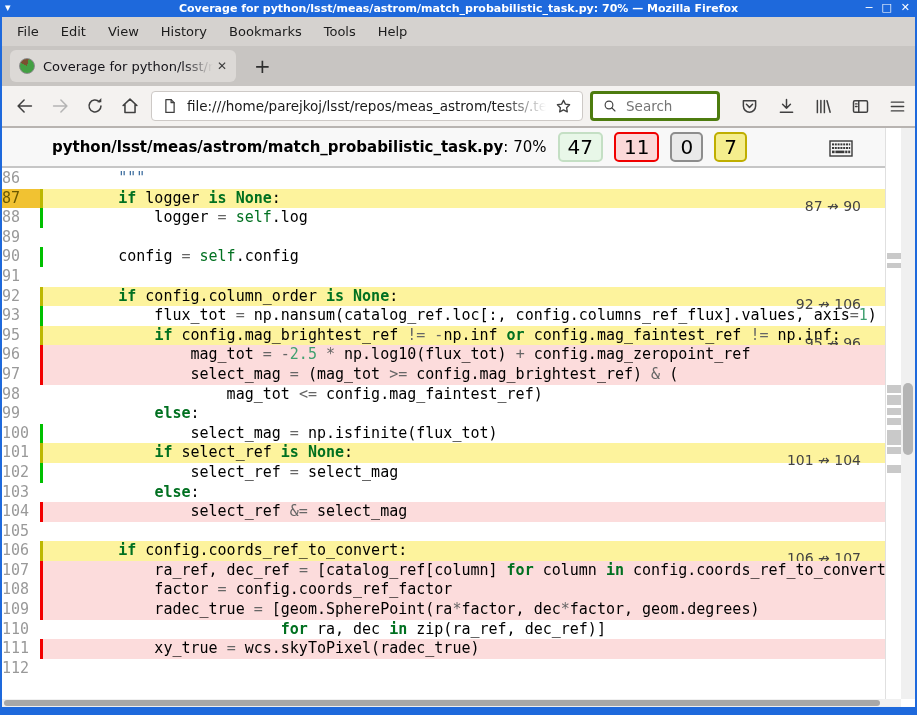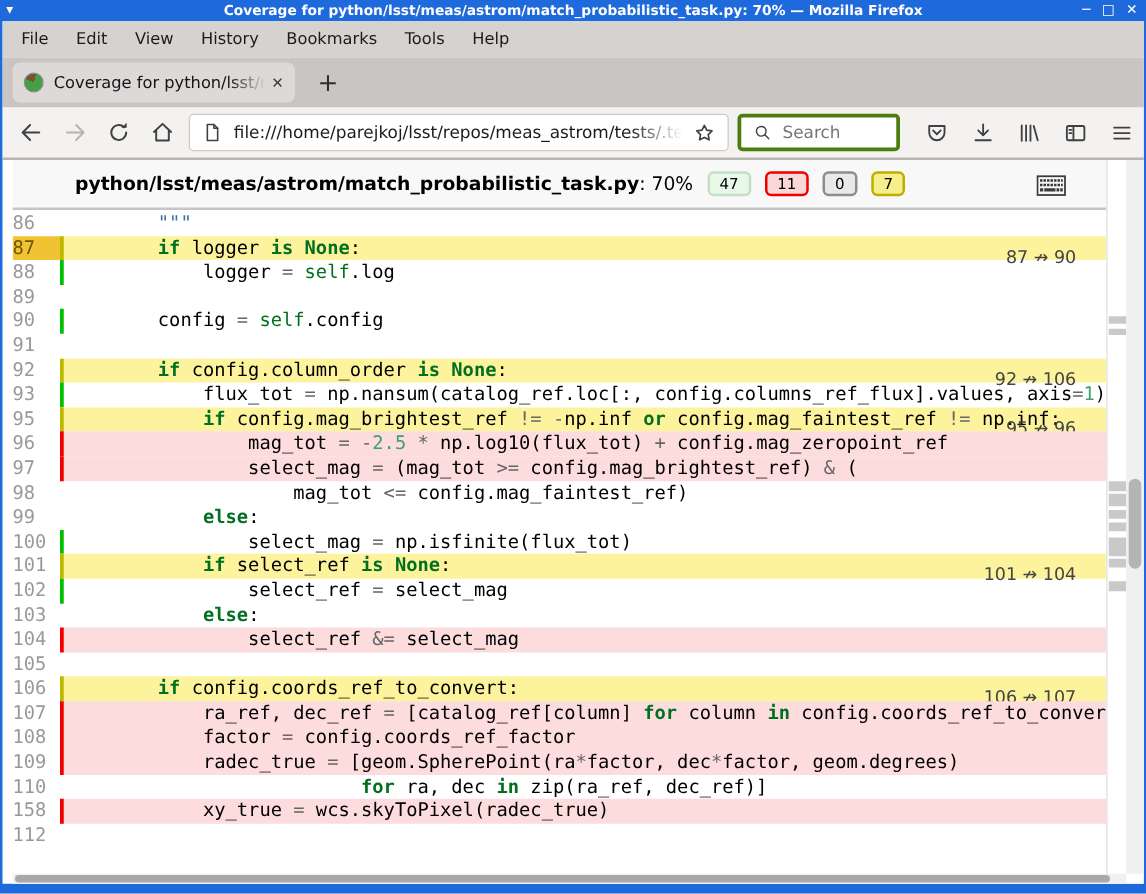--- a/index.html
+++ b/index.html
@@ -27,24 +27,24 @@
   .stroke{fill:none;stroke:#404040;stroke-width:1.7;stroke-linecap:round;stroke-linejoin:round;}
   .stroke.dis{stroke:#b4b4b4;}
   .urlbar{flex:none;width:432px;height:30px;background:#fff;border:1px solid #cdc9c6;border-radius:4px;display:flex;align-items:center;padding:0 9px;gap:8px;box-sizing:border-box;}
   .url-text{flex:1;font-size:13.5px;color:#1b1b1b;white-space:nowrap;overflow:hidden;-webkit-mask-image:linear-gradient(90deg,#000 88%,transparent);mask-image:linear-gradient(90deg,#000 88%,transparent);}
   .searchbox{flex:none;width:130px;height:30px;background:#fff;border:3px solid #4d7c0f;border-radius:4px;display:flex;align-items:center;padding:0 9px;gap:8px;box-sizing:border-box;}
   .search-ph{font-size:13.5px;color:#757575;}
   .toolicons{display:flex;align-items:center;gap:16px;margin-left:12px;}
 
   .chromediv{height:2px;background:#b8b4b1;flex:none;}
 
-  .page{flex:1;position:relative;background:#fff;overflow:hidden;margin-left:8px;}
+  .page{flex:1;position:relative;background:#fff;overflow:hidden;}
   .cov-header{height:40px;background:#f8f8f8;border-bottom:2px solid #c6c6c6;display:flex;align-items:center;padding-left:50px;font-size:15px;box-sizing:border-box;color:#000;}
   .fpath{font-weight:bold;}
-  .cbtn{margin-left:11px;font-family:"DejaVu Sans",sans-serif;font-size:12px;padding:1px 8px;border-radius:5px;border:2px solid;color:#000;}
+  .cbtn{margin-left:11px;font-family:"DejaVu Sans",sans-serif;font-size:20px;padding:1px 8px;border-radius:5px;border:2px solid;color:#000;}
   .cbtn.run{background:#e8f7e8;border-color:#c4dfc4;}
   .cbtn.mis{background:#fbd8d8;border-color:#f00000;}
   .cbtn.exc{background:#e9e9e9;border-color:#8d8d8d;}
   .cbtn.par{background:#f5ee8d;border-color:#bfae00;}
   .kbd-btn{position:absolute;right:62px;top:12px;}
 
   .source{position:absolute;top:40px;left:0;right:14px;bottom:8px;overflow:hidden;font-family:"DejaVu Sans Mono",monospace;font-size:15px;padding-top:1px;}
   .line{height:19.6px;display:flex;position:relative;align-items:stretch;line-height:19.6px;}
   .num{width:33px;padding-right:5px;color:#999;flex:none;}
   .num.hl{background:#f1c232;color:#6b5900;}
@@ -307,21 +307,21 @@
           </div>
           <div class="line mis">
             <span class="num">109</span>
             <span class="code"><span class="tk-n">            radec_true </span><span class="tk-o">=</span><span class="tk-n"> [geom.SpherePoint(ra</span><span class="tk-o">*</span><span class="tk-n">factor, dec</span><span class="tk-o">*</span><span class="tk-n">factor, geom.degrees)</span></span>
           </div>
           <div class="line ">
             <span class="num">110</span>
             <span class="code"><span class="tk-n">                          </span><span class="tk-k">for</span><span class="tk-n"> ra, dec </span><span class="tk-k">in</span><span class="tk-n"> zip(ra_ref, dec_ref)]</span></span>
           </div>
           <div class="line mis">
-            <span class="num">158</span>
+            <span class="num">111</span>
             <span class="code"><span class="tk-n">            xy_true </span><span class="tk-o">=</span><span class="tk-n"> wcs.skyToPixel(radec_true)</span></span>
           </div>
           <div class="line ">
             <span class="num">112</span>
             <span class="code"></span>
           </div>
         </div>
 
       <div class="marker-strip">
           <div class="mark" style="top: 125px; height: 6px;"></div>

